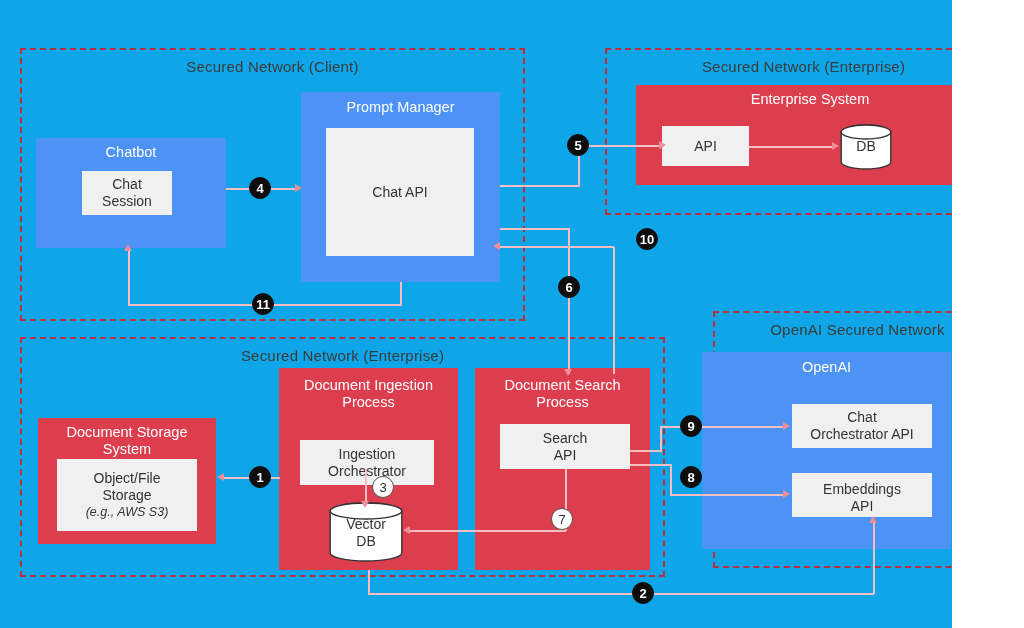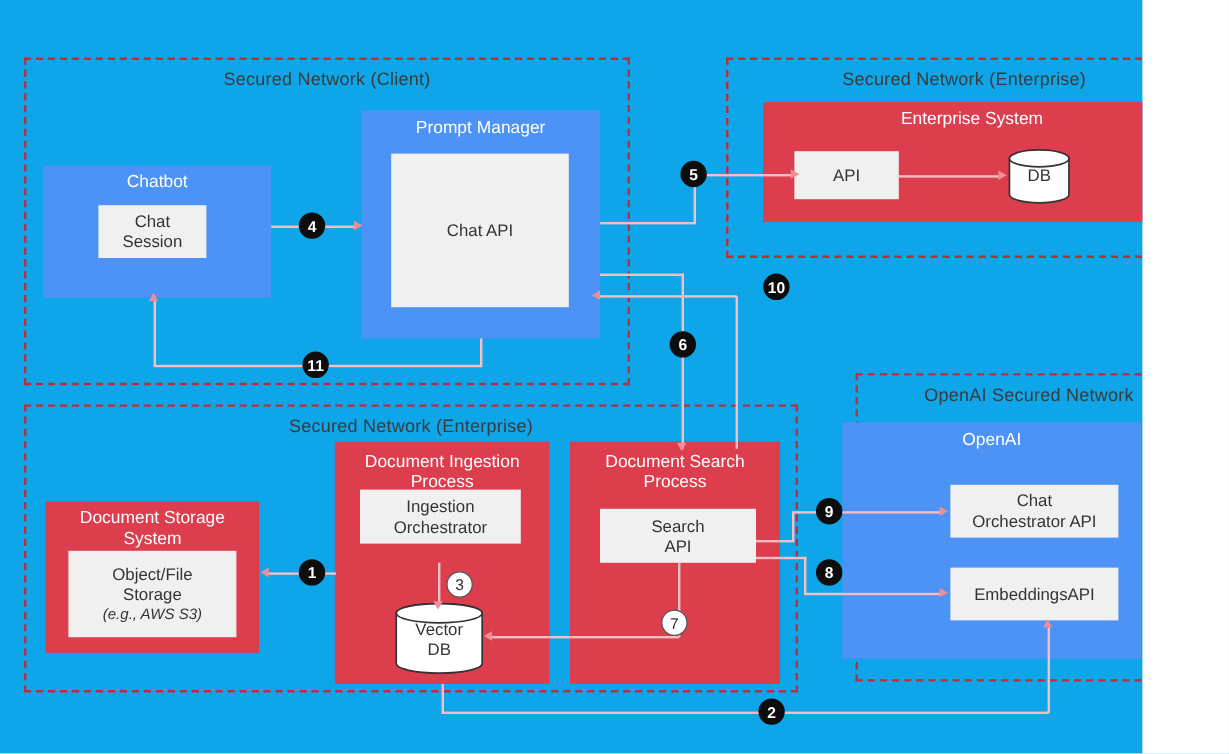--- a/index.html
+++ b/index.html
@@ -162,21 +162,21 @@
   <div class="node" style="left:57px; top:459px; width:140px; height:72px; flex-direction:column;">
     <span>Object/File</span>
     <span>Storage</span>
     <span class="it">(e.g., AWS S3)</span>
   </div>
 
   <div class="grp red" style="left:279px; top:368px; width:179px; height:202px;">
     <div class="grp-title" style="top:9px;">Document Ingestion</div>
     <div class="grp-title" style="top:26px;">Process</div>
   </div>
-  <div class="node" style="left:300px; top:408px; width:134px; height:45px; flex-direction:column;">
+  <div class="node" style="left:300px; top:440px; width:134px; height:45px; flex-direction:column;">
     <span>Ingestion</span>
     <span>Orchestrator</span>
   </div>
 
   <div class="cyl" style="left:329px; top:502px; width:74px; height:60px;">
     <svg width="74" height="60" viewBox="0 0 74 60">
       <path d="M1.2 9 a35.8 8 0 0 1 71.6 0 L72.8 51 a35.8 8 0 0 1 -71.6 0 Z" fill="#ffffff" stroke="#333333" stroke-width="1.4"></path>
       <ellipse cx="37" cy="9" rx="35.8" ry="8" fill="#ffffff" stroke="#333333" stroke-width="1.4"></ellipse>
     </svg>
     <div class="cyl-label" style="top:14px;">Vector</div>
@@ -196,21 +196,21 @@
     <div class="zone-title">OpenAI Secured Network</div>
   </div>
 
   <div class="grp blue" style="left:702px; top:352px; width:249px; height:197px;">
     <div class="grp-title" style="top:7px;">OpenAI</div>
   </div>
   <div class="node" style="left:792px; top:404px; width:140px; height:44px; flex-direction:column;">
     <span>Chat</span>
     <span>Orchestrator API</span>
   </div>
-  <div class="node" style="left:792px; top:473px; width:140px; height:44px; flex-direction:row;">
+  <div class="node" style="left:792px; top:473px; width:140px; height:44px; flex-direction:column;justify-content:flex-end;">
     <span>Embeddings</span>
     <span>API</span>
   </div>
 
   <div class="conn h" style="left:226px; top:188px; width:72px;"></div>
   <div class="arrow right" style="left:295px; top:184px;"></div>
 
   <div class="conn h" style="left:500px; top:185px; width:80px;"></div>
   <div class="conn v" style="left:578px; top:146px; height:40px;"></div>
   <div class="conn h" style="left:578px; top:145px; width:86px;"></div>

